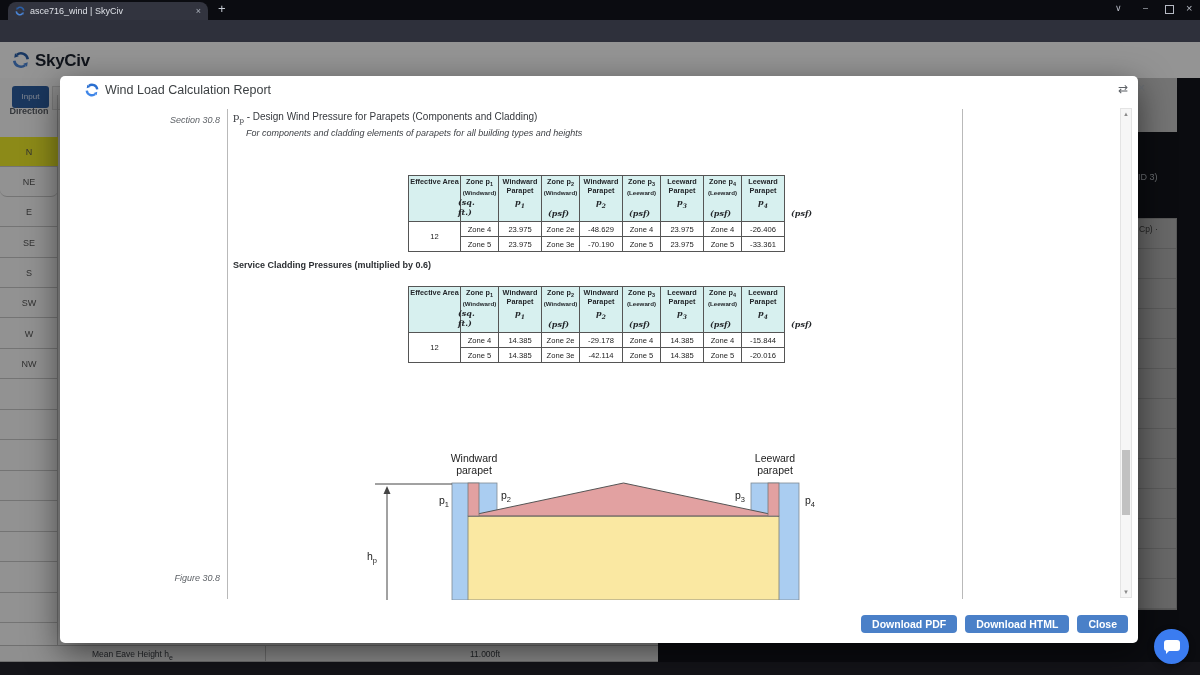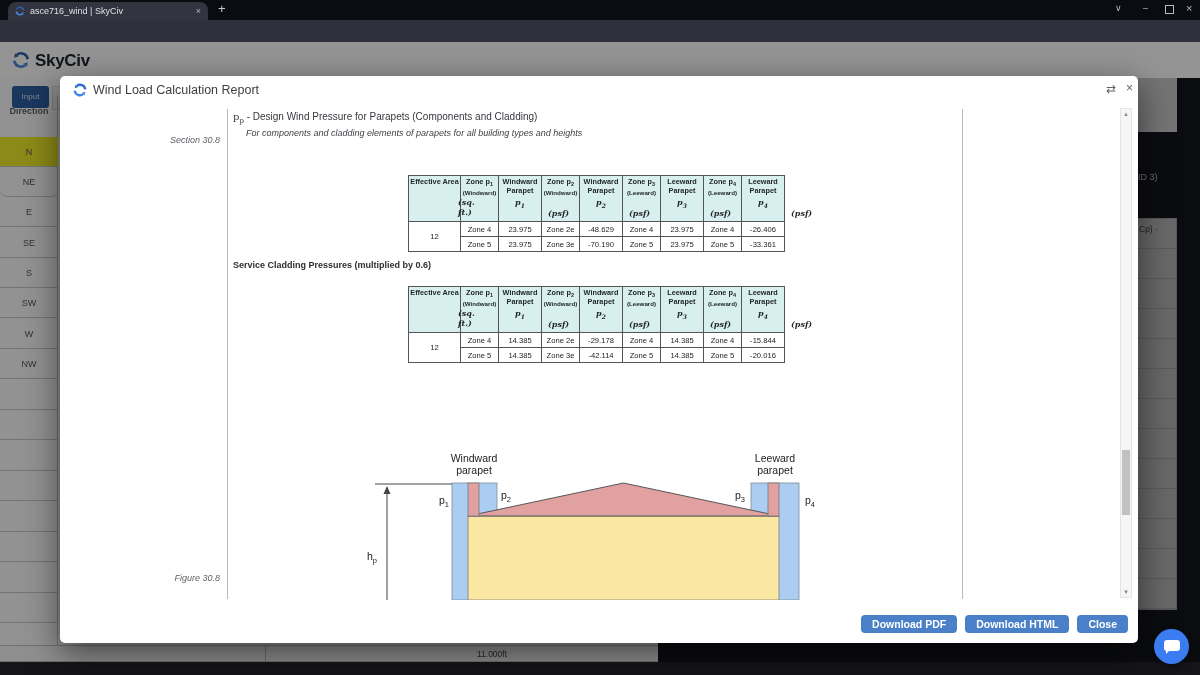--- a/index.html
+++ b/index.html
@@ -72,36 +72,36 @@
   .dir-col{left:0;top:17px;width:58px;height:567px;border-right:1px solid #c6c6c6;box-sizing:border-box;}
   .dir-head{left:0;top:28px;width:58px;font-size:9px;font-weight:bold;color:#5a5f66;text-align:center;}
   .dir-cell{left:0;width:58px;height:30px;border-bottom:1px solid #c9c9c9;font-size:9px;color:#555;
             text-align:center;line-height:30px;box-sizing:border-box;}
   .dir-active{background:var(--highlight-row,#f2ee2a);}
   .empty-rows{left:0;top:301px;width:58px;height:266px;
       background:repeating-linear-gradient(to bottom,transparent 0 29.5px,#c9c9c9 29.5px 30.5px);}
   .bottom-row{left:0;top:567px;width:658px;height:17px;background:#f7f7f7;border-top:1px solid #c2c2c2;border-bottom:1px solid #c2c2c2;box-sizing:border-box;}
   .bottom-row .cdiv{position:absolute;left:265px;top:0;width:1px;height:100%;background:#c2c2c2;}
   .br-label{position:absolute;left:0;top:0;width:265px;text-align:center;font-size:8.5px;color:#3f4349;line-height:16px;}
-  .br-value{position:absolute;left:265px;top:0;width:390px;text-align:center;font-size:8.5px;color:#3f4349;line-height:16px;padding-left:32px;}
+  .br-value{position:absolute;left:258px;top:0;width:390px;text-align:center;font-size:8.5px;color:#3f4349;line-height:16px;padding-left:32px;}
   .app-footer{left:0;top:584px;width:1200px;height:13px;background:#23242b;}
   .rpanel1{left:1135px;top:0;width:42px;height:54px;background:#c9c9c9;}
   .rfrag1{left:1138px;top:94px;font-size:9px;color:#b9bec6;}
   .rpanel2{left:1135px;top:140px;width:42px;height:392px;background:#b4b4b4;
       border:1px solid #9a9a9a;box-sizing:border-box;
       background-image:repeating-linear-gradient(to bottom,transparent 0 29px,#9d9d9d 29px 30px);}
   .rfrag2{left:1139px;top:146px;font-size:8.5px;color:#3a3a3a;}
   .navy-bar{left:902px;top:565px;width:96px;height:12px;background:#3566a8;}
 
   .overlay{left:0;top:42px;width:1200px;height:633px;background:rgba(0,0,0,0.42);}
 
   
   .modal{left:60px;top:76px;width:1078px;height:567px;background:#fff;border-radius:5px;
          box-shadow:0 10px 34px rgba(0,0,0,0.55);}
-  .m-head{left:0;top:0;width:100%;height:27px;}
+  .m-head{left:12px;top:0;width:100%;height:27px;}
   .m-title{left:33px;top:7px;font-size:12.5px;color:#3c4043;}
   .m-swap{left:1046px;top:6px;font-size:12px;color:#5f6368;}
   .m-close{left:1066px;top:5px;font-size:12px;color:#5f6368;}
   .m-content{left:0;top:27px;width:1078px;height:500px;overflow:hidden;background:#fff;}
   .vline{width:1px;background:#b9b9b9;}
   .margin-label{width:100px;text-align:right;font-size:9px;font-style:italic;color:#5f6368;}
   .rep-heading{left:173px;top:8px;font-size:10px;color:#35383d;}
   .mathit{font-family:"DejaVu Serif","Liberation Serif",serif;}
   .rep-heading sub,.formula sub{font-size:7px;}
   .rep-sub{left:186px;top:25px;font-size:9px;font-style:italic;color:#3c3f44;}
@@ -232,20 +232,21 @@
       <div class="abs dir-cell" style="top:89px;border-radius:7px;">NE</div>
       <div class="abs dir-cell" style="top:119px;">E</div>
       <div class="abs dir-cell" style="top:150px;">SE</div>
       <div class="abs dir-cell" style="top:180px;">S</div>
       <div class="abs dir-cell" style="top:210px;">SW</div>
       <div class="abs dir-cell" style="top:241px;">W</div>
       <div class="abs dir-cell" style="top:271px;">NW</div>
       <div class="abs empty-rows"></div>
       <div class="abs bottom-row">
         <span class="cdiv"></span>
+        <span class="br-label"><span>Mean Eave Height h</span><sub>e</sub></span>
         <span class="br-value">11.000ft</span>
       </div>
       <div class="abs navy-bar"></div>
     </div>
     <div class="abs app-right"></div>
     <div class="abs rpanel1"></div>
     <div class="abs rfrag1">ID 3)</div>
     <div class="abs rpanel2"></div>
     <div class="abs rfrag2">Cp) ·</div>
     <div class="abs app-footer"></div>
@@ -260,21 +261,21 @@
         <path d="M3 13 A9 9 0 0 0 17.5 19" fill="none" stroke="#3f86e8" stroke-width="4"></path>
         <polygon points="4,3 9,7 3,9" fill="#2a6fd0"></polygon>
           <polygon points="20,21 15,17 21,15" fill="#3f86e8"></polygon>
       </svg>
       <div class="abs m-title">Wind Load Calculation Report</div>
       <div class="abs m-swap">⇄</div>
       <div class="abs m-close">×</div>
     </div>
 
     <div class="abs m-content">
-      <div class="abs margin-label" style="left:60px;top:12px;margin-top:20px;">Section 30.8</div>
+      <div class="abs margin-label" style="left:60px;top:12px;">Section 30.8</div>
       <div class="abs vline" style="left:167px;top:6px;height:490px;"></div>
       <div class="abs vline" style="left:902px;top:6px;height:490px;"></div>
 
       <div class="abs rep-heading">
         <span class="mathit"><span>p</span><sub>p</sub></span><span> - Design Wind Pressure for Parapets (Components and Cladding)</span>
       </div>
       <div class="abs rep-sub">For components and cladding elements of parapets for all building types and heights</div>
 
 
       <table class="ptable" style="top:72px;">

